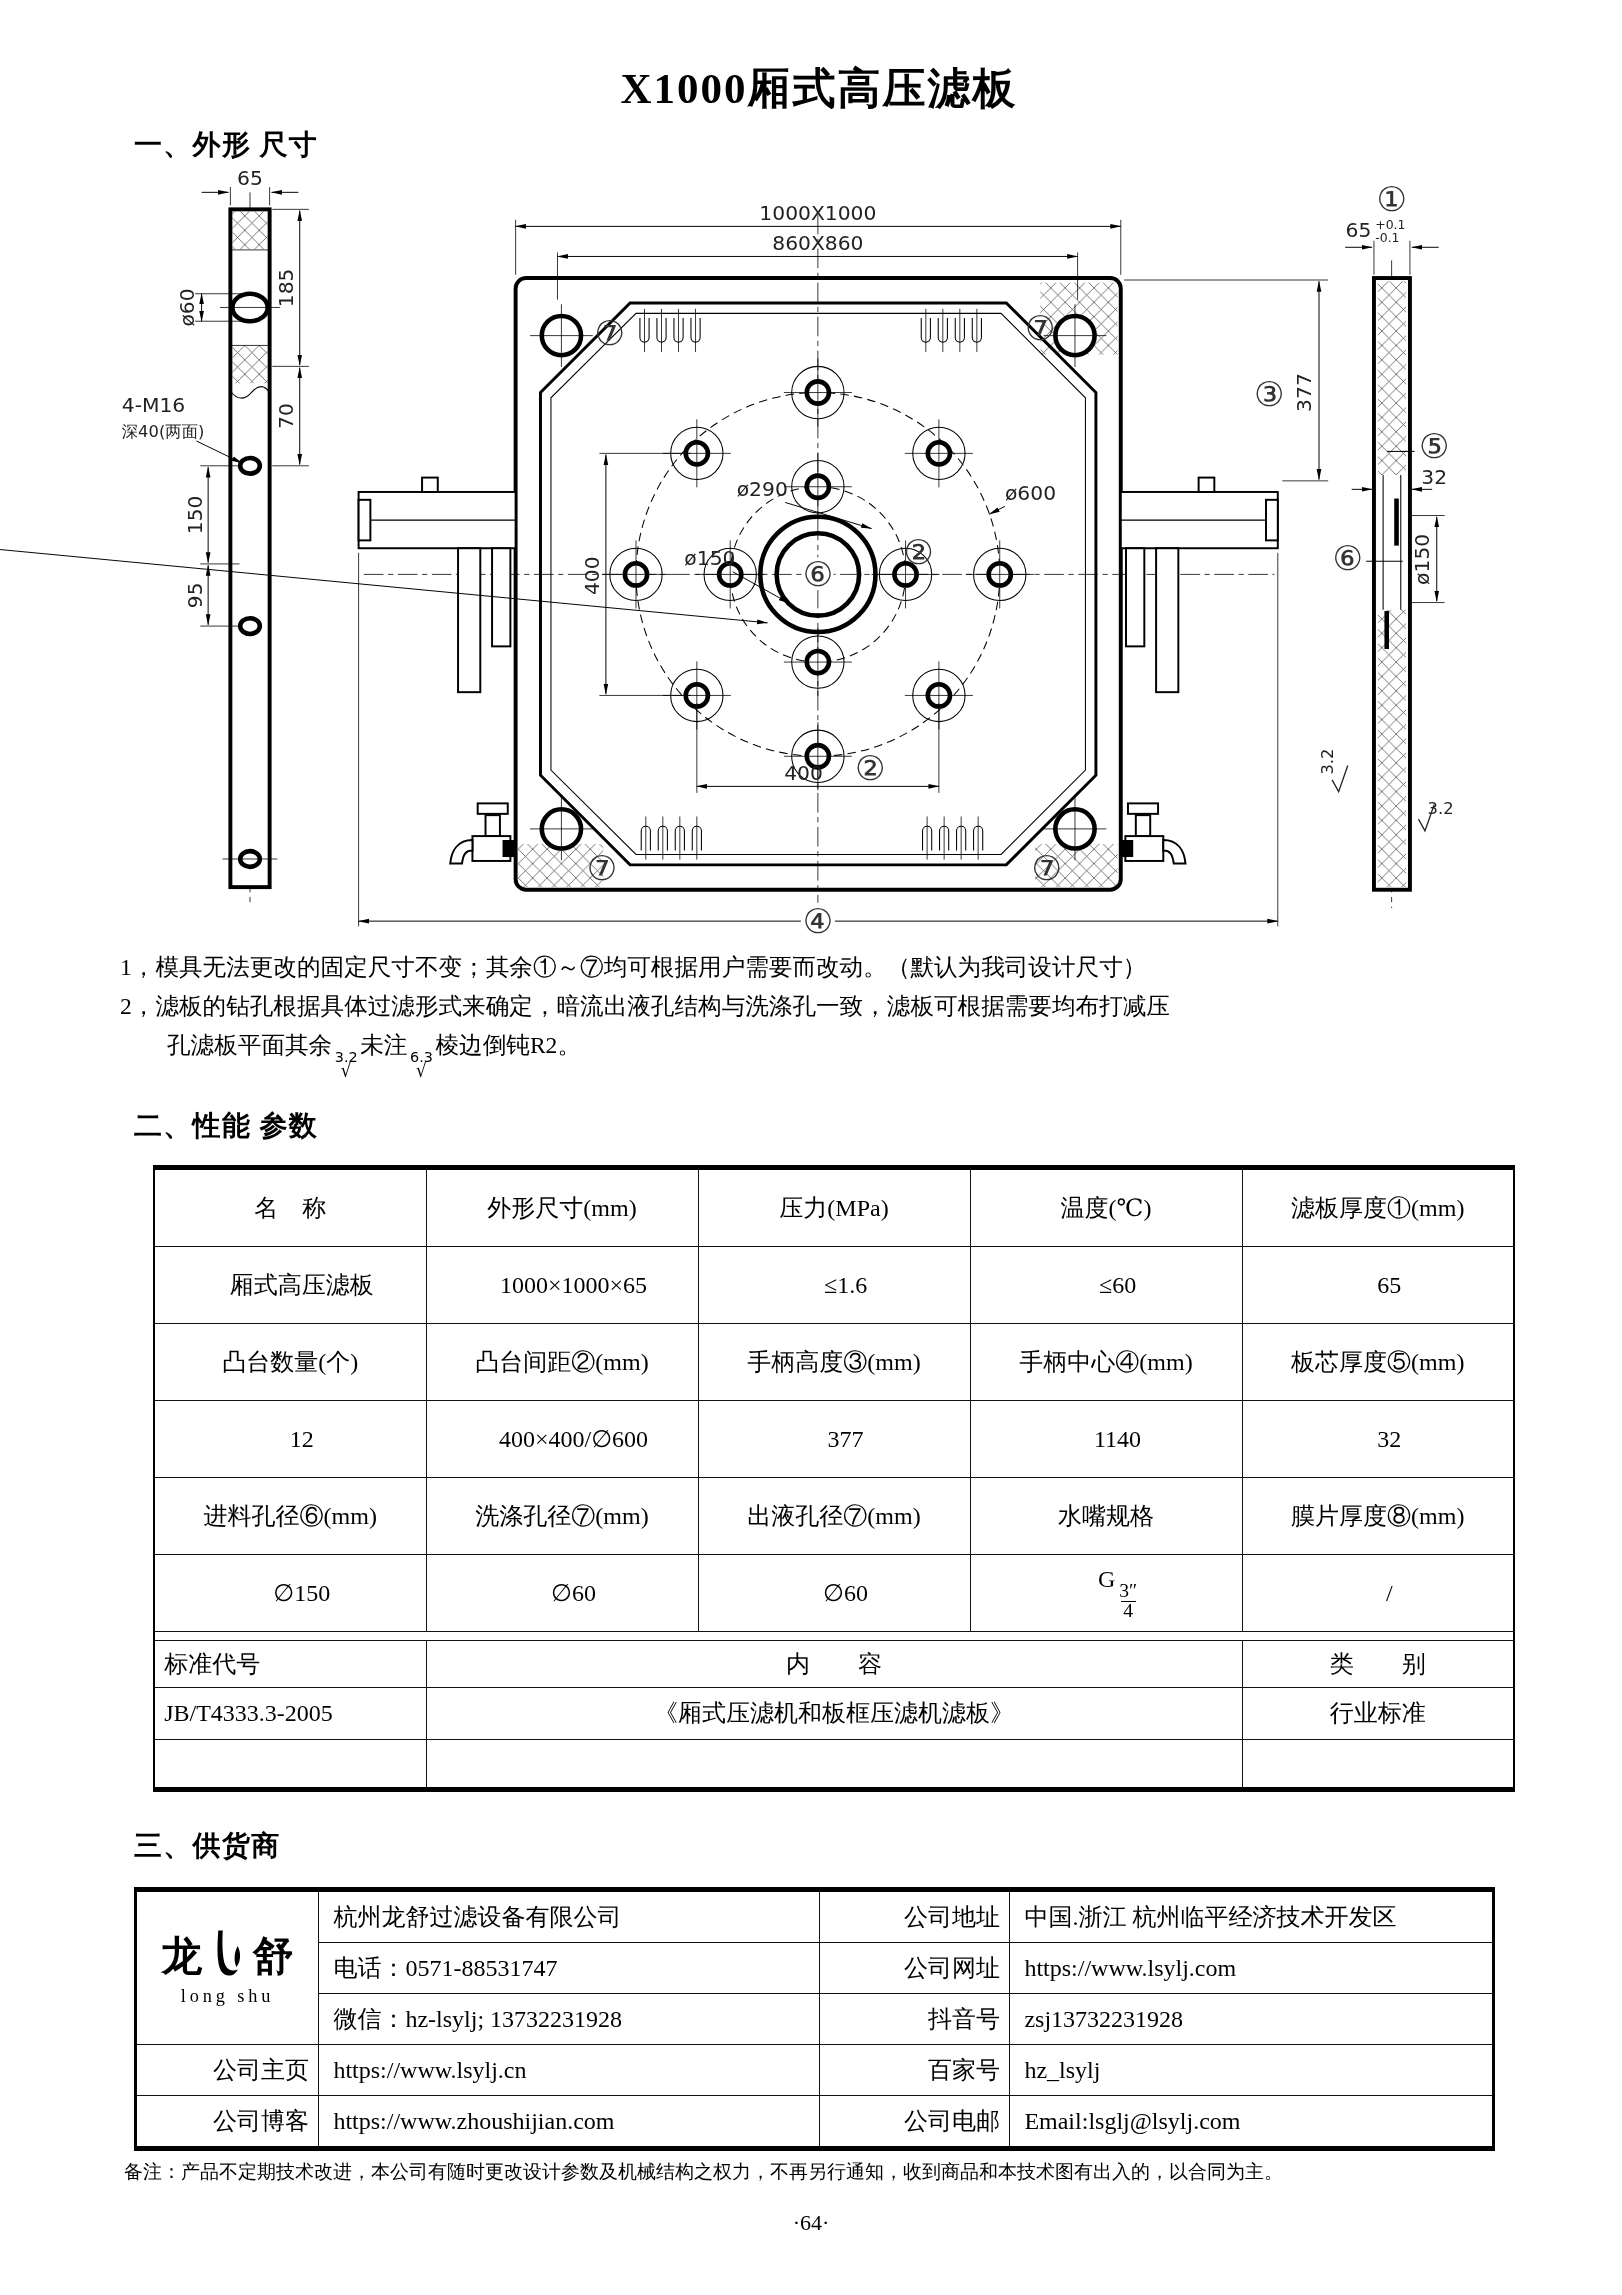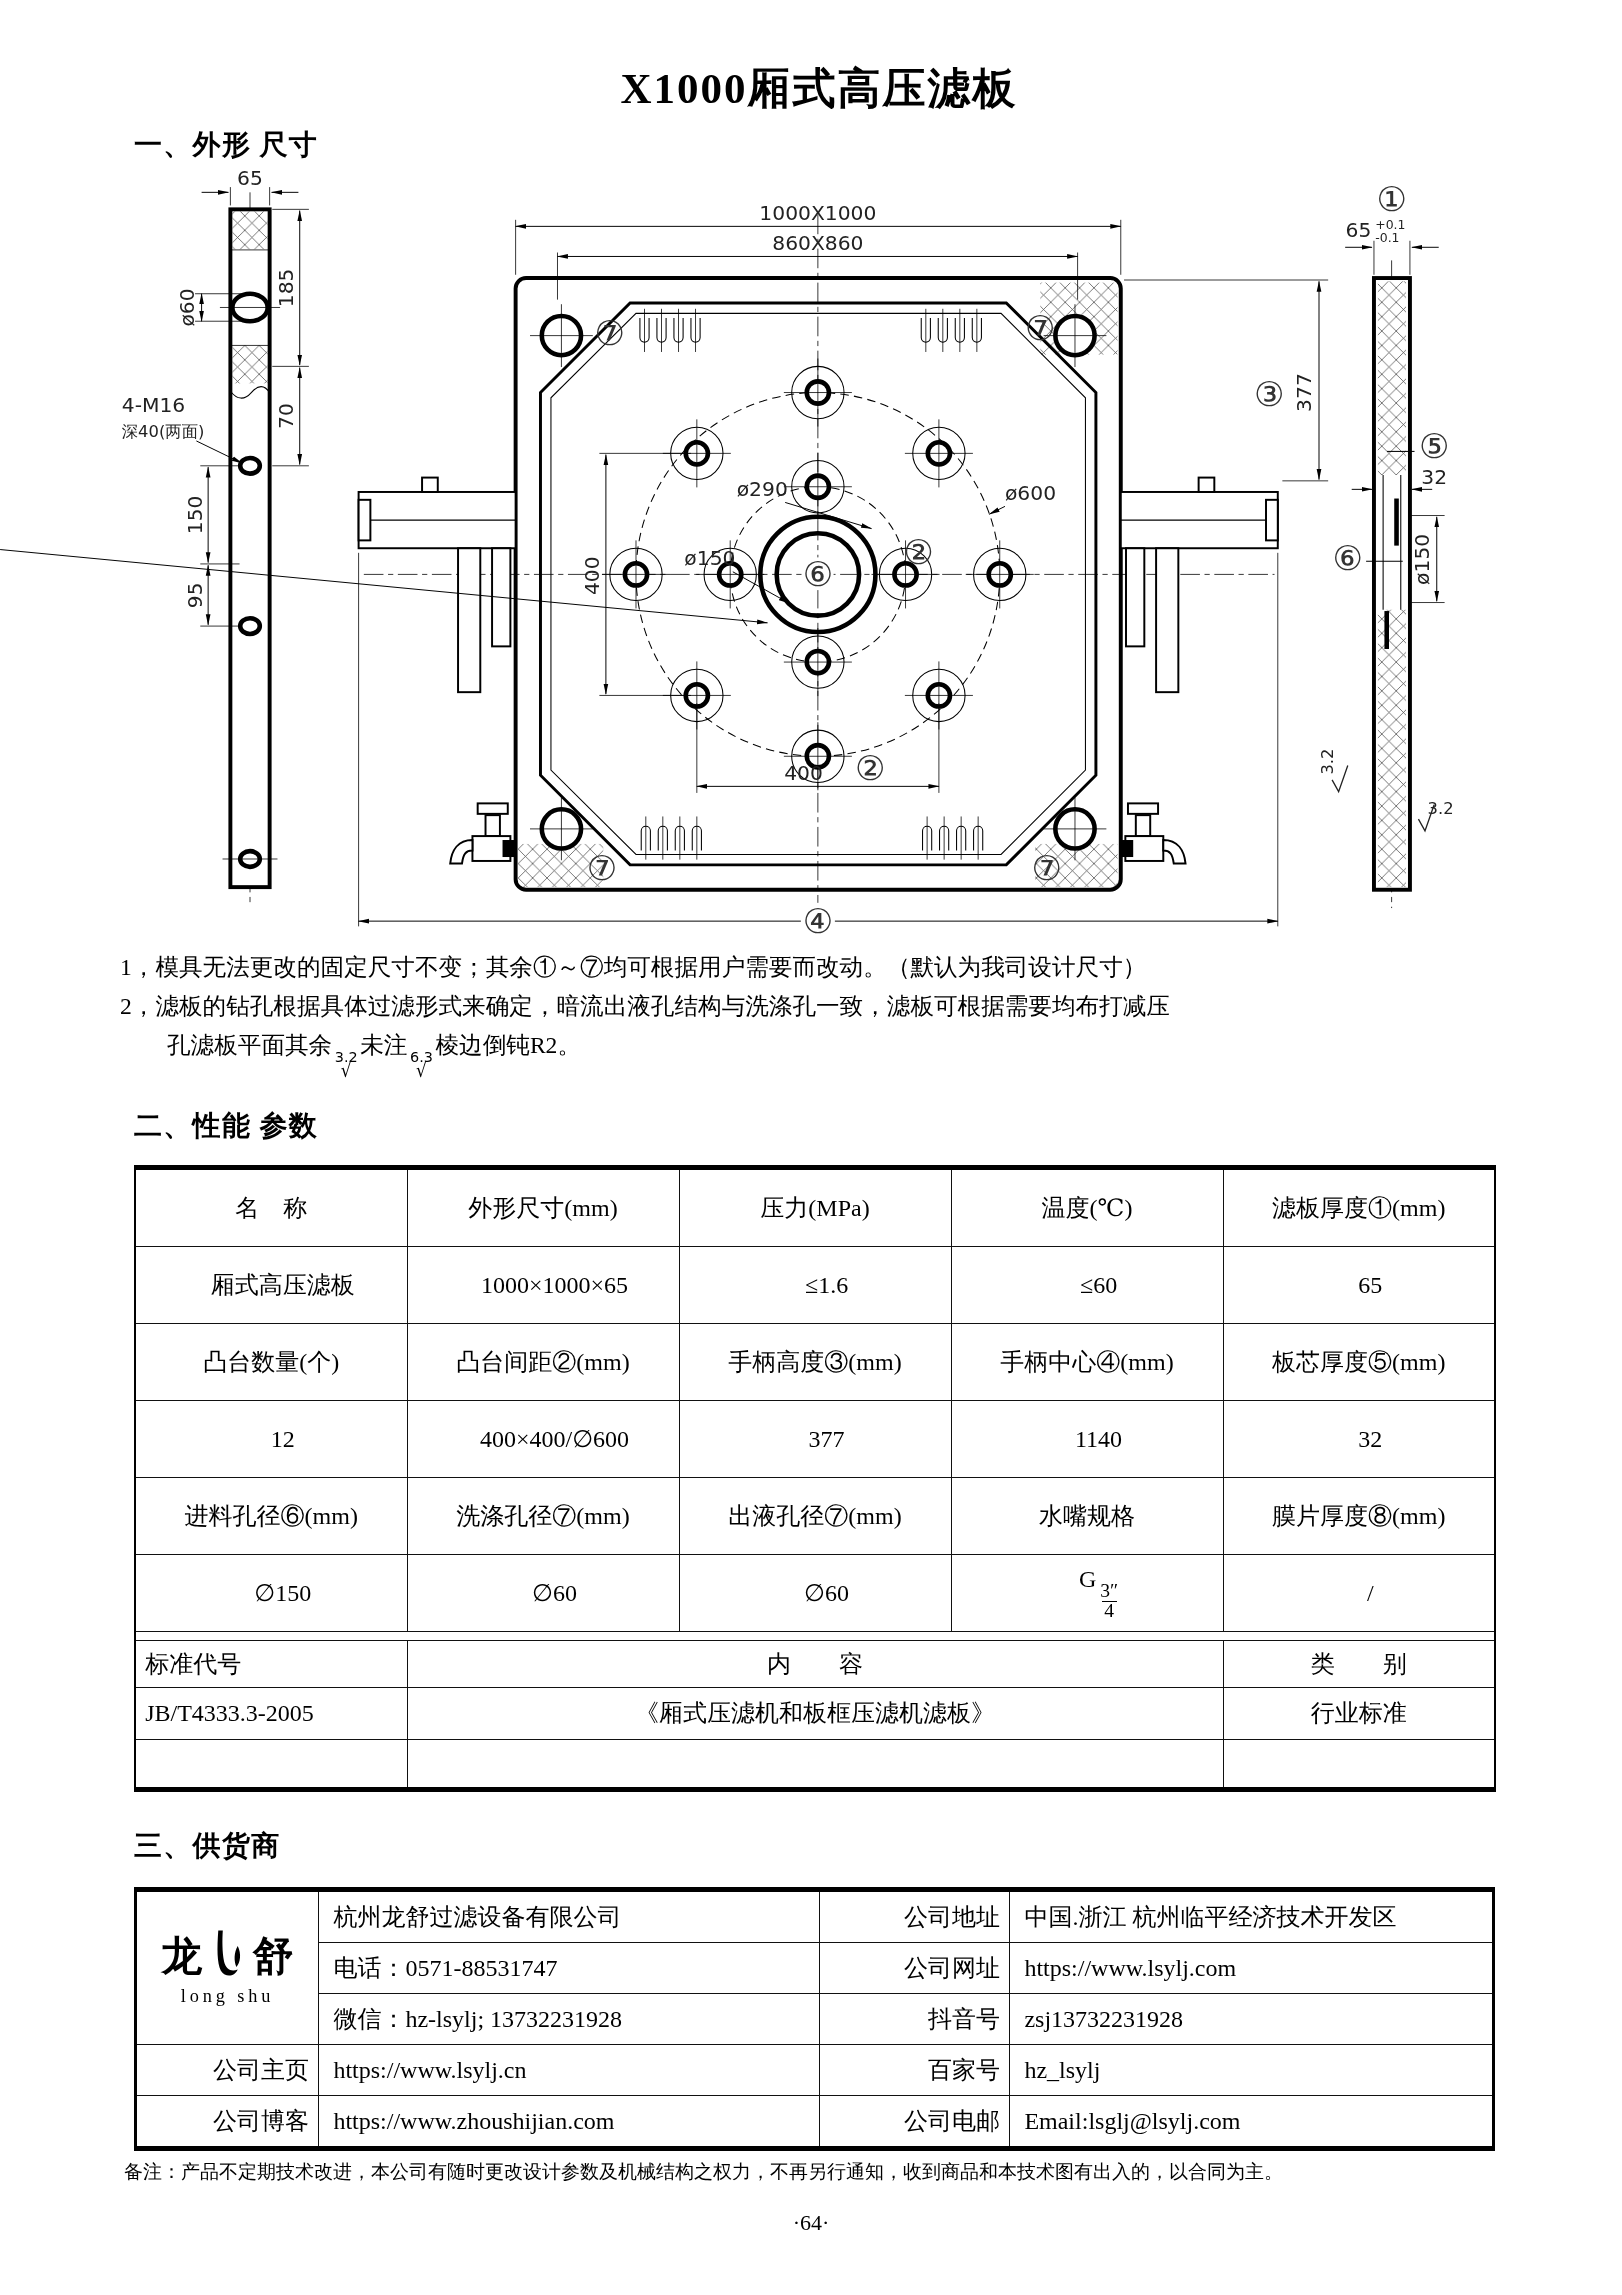--- a/index.html
+++ b/index.html
@@ -12,21 +12,21 @@
   
   .doc-title{left:16px; right:0; top:60px; text-align:center; font-size:43px; font-weight:bold; letter-spacing:2px;}
   .sec-head{font-size:28px; font-weight:bold; letter-spacing:1.3px;}
   .notes{left:120px; top:948px; width:1427px; font-size:23.6px; line-height:39px;}
   .notes .indent{padding-left:47px;}
   .rough{display:inline-flex; flex-direction:column; align-items:center; vertical-align:-9.2px; line-height:0.85; margin:0 2.6px;}
   .rough .rv{font-size:14.4px; font-family:"DejaVu Sans",sans-serif;}
   .rough .rm{font-size:17px; font-family:"DejaVu Sans",sans-serif; transform:scaleY(1.15);}
   
   table{border-collapse:collapse; table-layout:fixed;}
-  .perf-table{width:1358px; font-size:24px;}
+  .perf-table{width:1358px; font-size:24px;margin-left:19px;}
   .perf-table td{border:1.3px solid #111; text-align:center; vertical-align:middle; padding:0 3.9px; overflow:hidden;}
   .perf-table{border:2.6px solid #000; border-top:5.9px solid #000; border-bottom:5.9px solid #000;}
   .perf-table tr.hrow td{height:76px;}
   .perf-table tr.vrow td{height:76px;padding-left:27px;}
   .perf-table tr.thin td{height:7.9px; padding:0;}
   .perf-table tr.stdh td{height:46px;}
   .perf-table tr.stdv td{height:51px;}
   .perf-table tr.empty td{height:47px;}
   .ta-l{text-align:left !important; padding-left:9.2px !important;}
   .frac{display:inline-flex; flex-direction:column; align-items:center; vertical-align:-10.5px; line-height:0.95; font-size:19.6px; margin-left:3.9px;}

